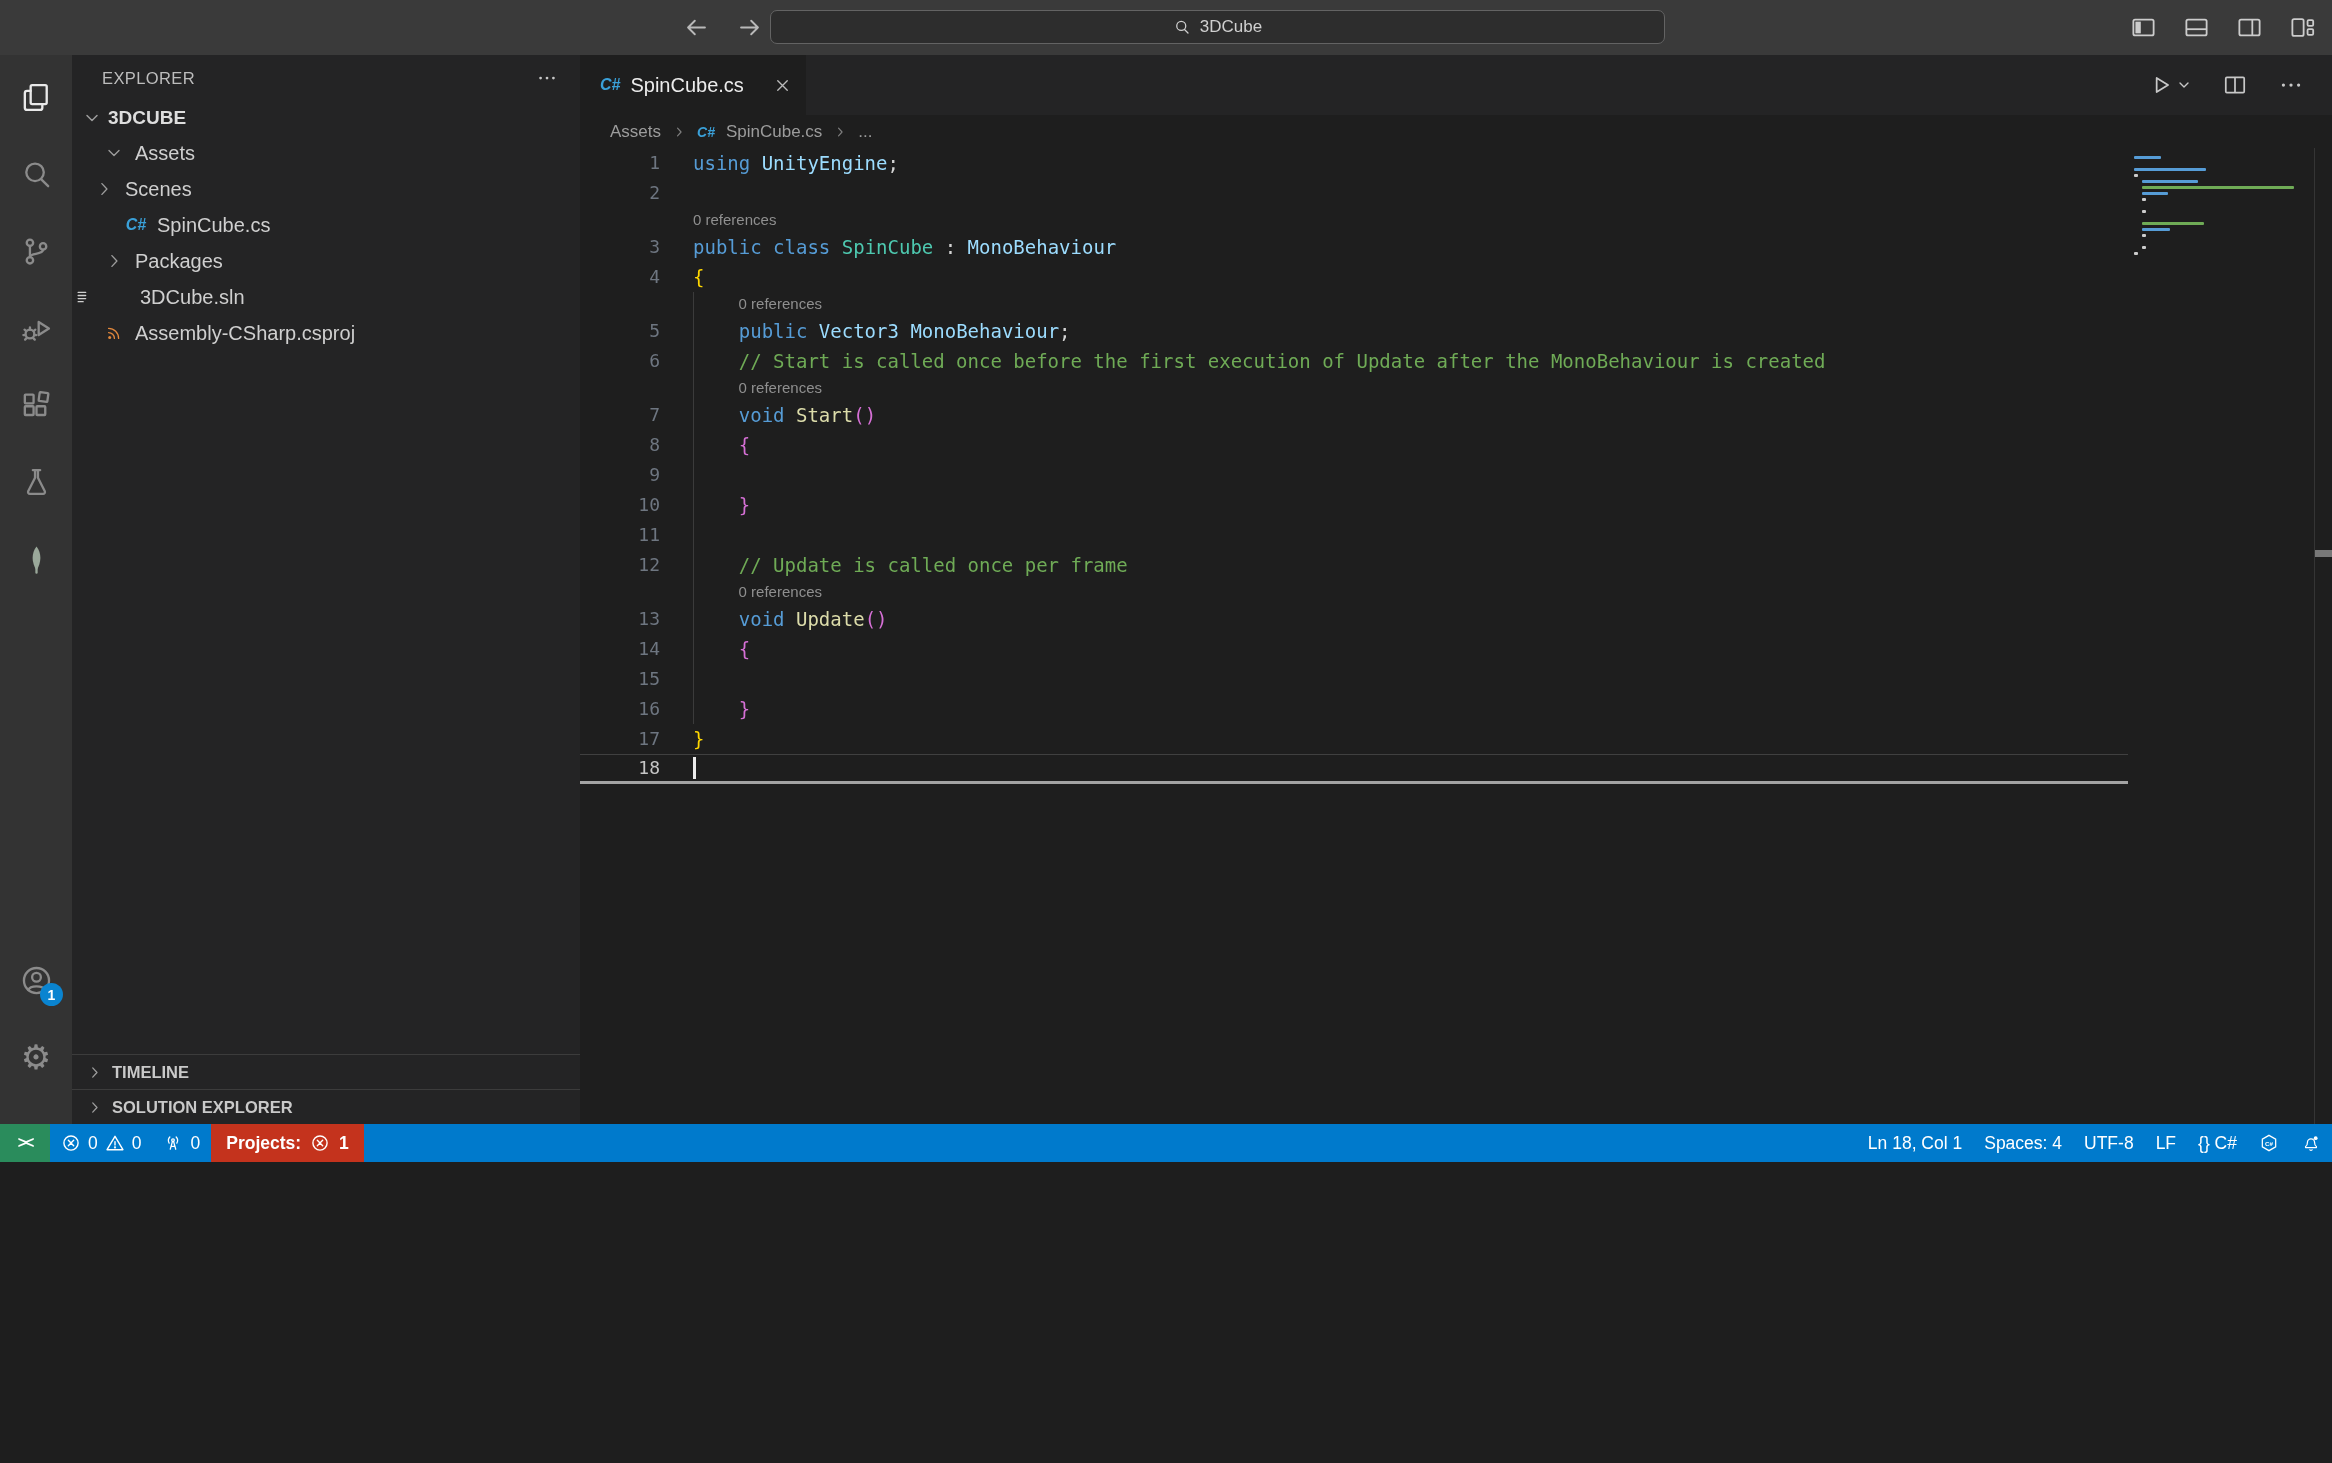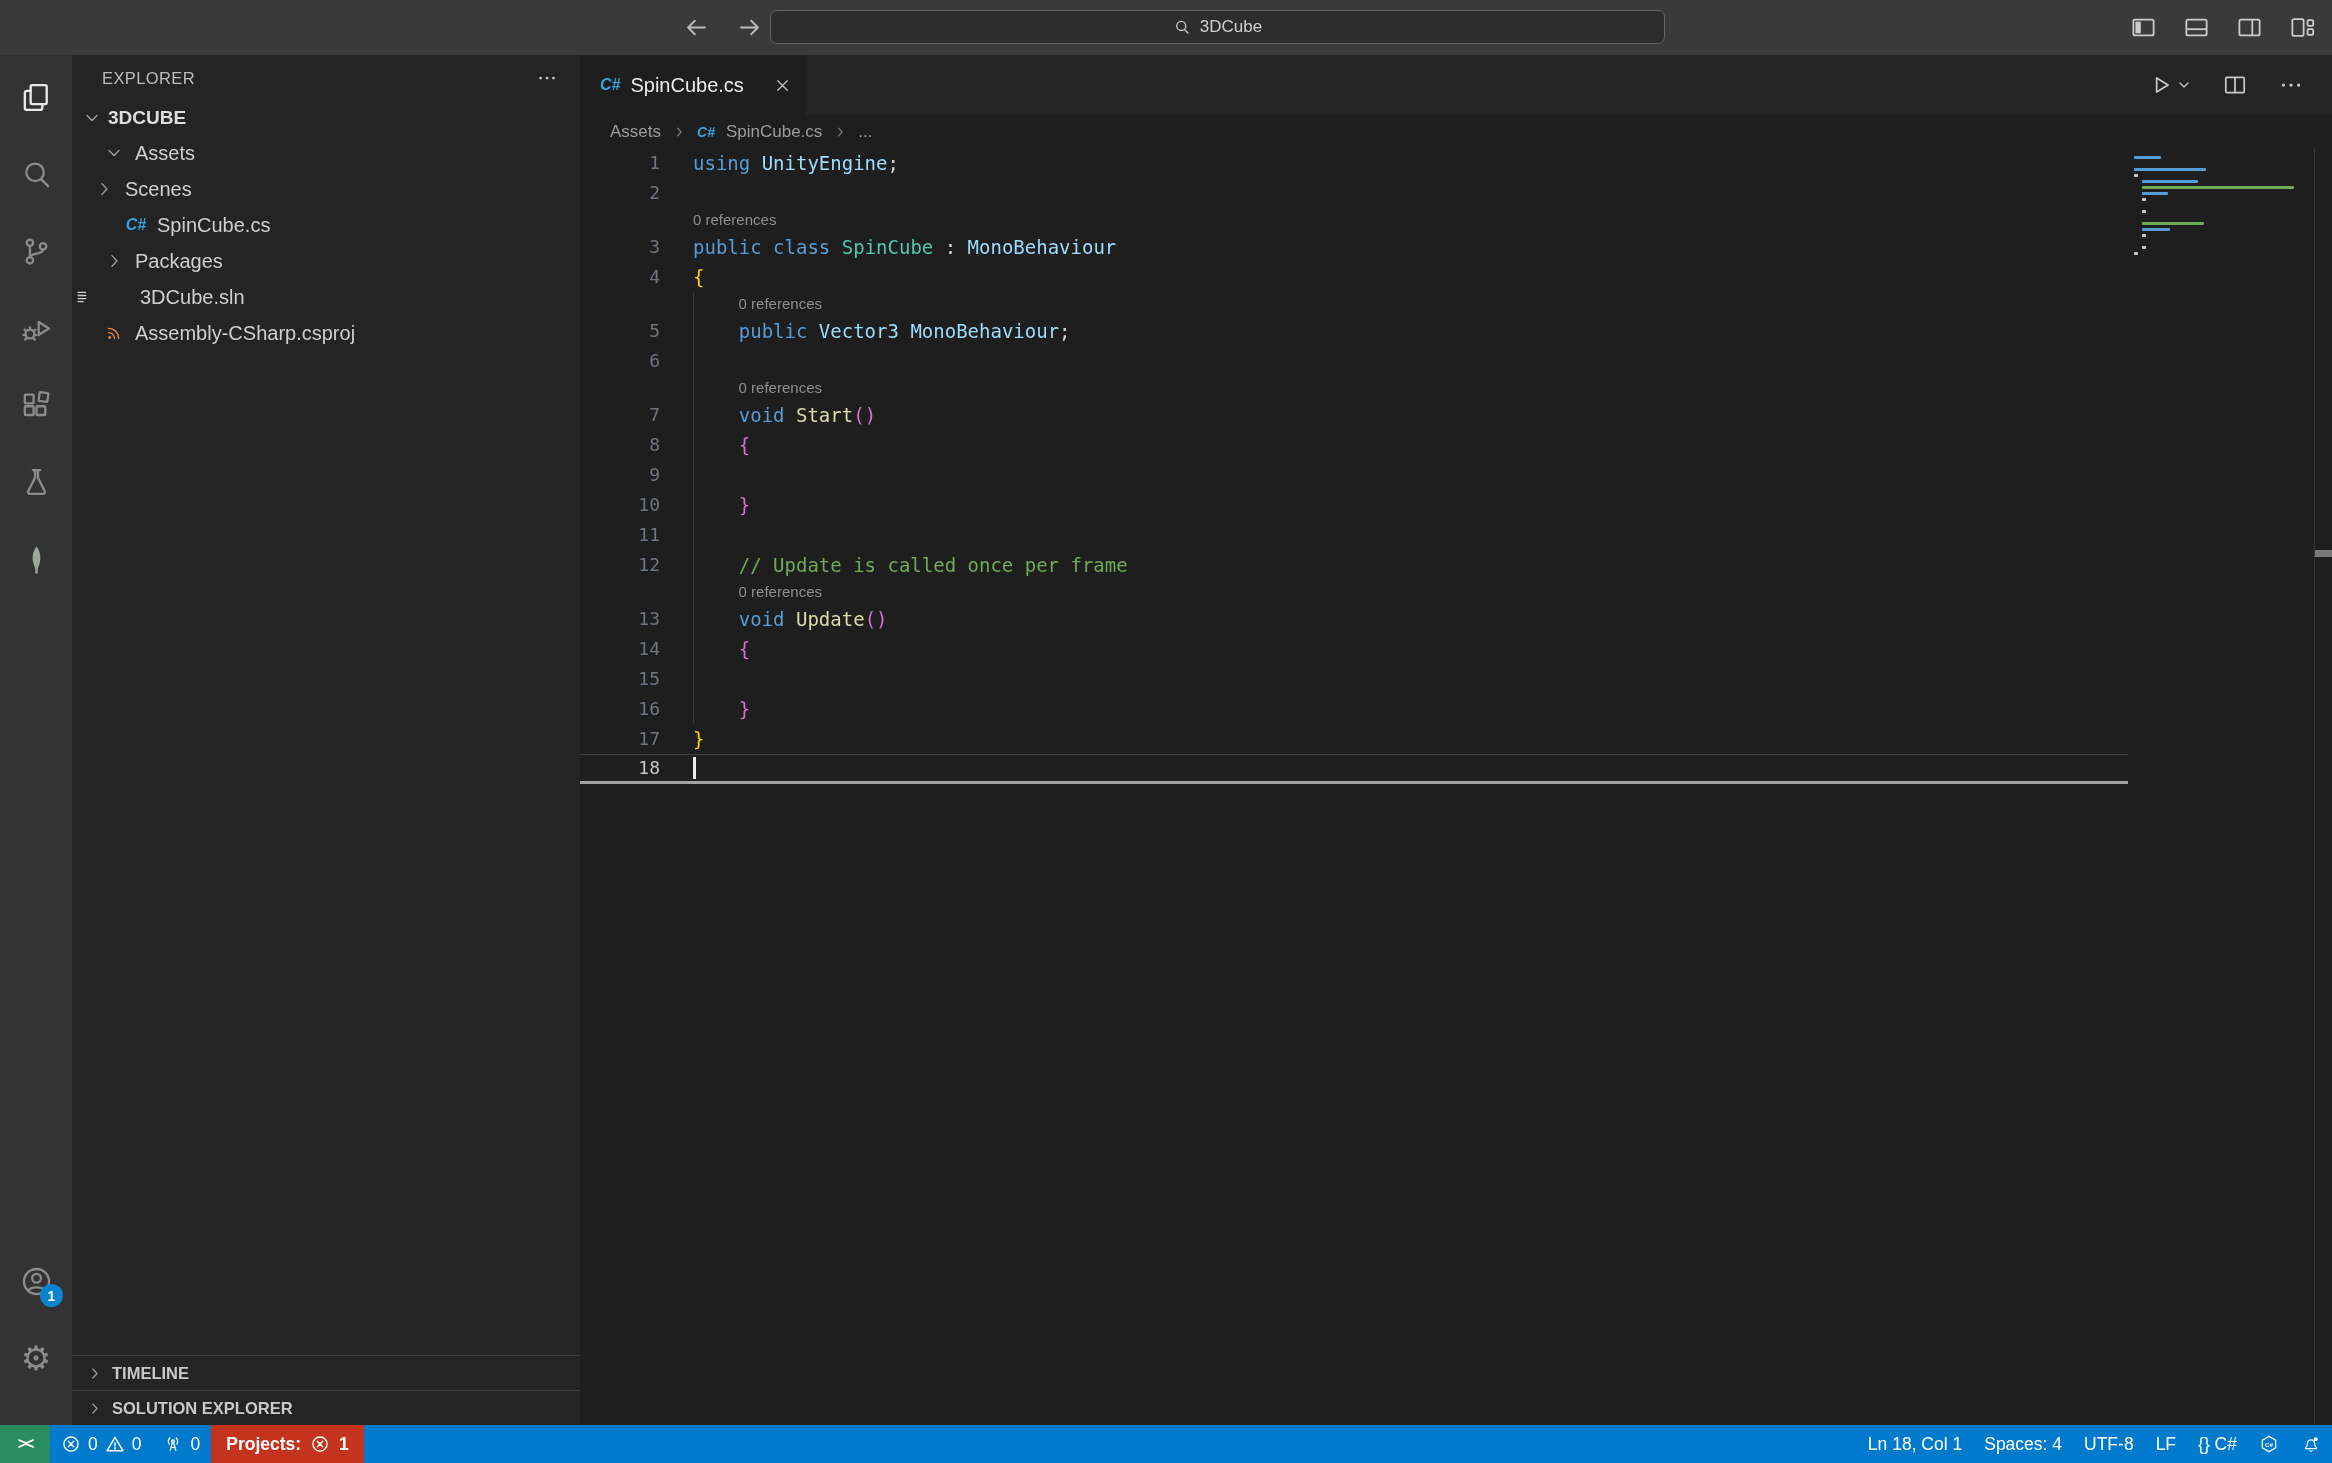--- a/index.html
+++ b/index.html
@@ -1,17 +1,17 @@
 <!DOCTYPE html>
 <html><head>
 <meta charset="utf-8">
 <style>
   html,body{margin:0;padding:0;background:#1e1e1e;}
   *{box-sizing:border-box;}
-  #app{width:2332px;height:1463px;display:flex;flex-direction:column;
+  #app{width:2332px;height:1162px;display:flex;flex-direction:column;
        font-family:"Liberation Sans",sans-serif;color:#cccccc;overflow:hidden;background:#3b82f6;}
 
   
   .titlebar{height:55px;background:#3a3a3a;position:relative;flex:none;}
   .nav-arrows{position:absolute;left:683px;top:0;height:55px;display:flex;align-items:center;gap:26px;color:#b9b9b9;}
   .nav-arrows .ic svg{width:27px;height:27px;}
   .searchbox{position:absolute;left:770px;top:10px;width:895px;height:34px;background:#2d2d2d;
              border:1px solid #636363;border-radius:7px;display:flex;align-items:center;justify-content:center;
              gap:9px;font-size:17px;color:#cfcfcf;}
   .searchbox .ic svg{width:18px;height:18px;}
@@ -419,21 +419,21 @@
               <span class="lens-text" style="margin-left: 158.6px;">0 references</span>
             </div>
             <div class="crow code">
               <div class="guide"></div>
               <span class="num">5</span>
               <span class="tokens"><span class="tk-pl">    </span><span class="tk-kw">public</span><span class="tk-pl"> </span><span class="tk-id">Vector3</span><span class="tk-pl"> </span><span class="tk-id">MonoBehaviour</span><span class="tk-pl">;</span></span>
             </div>
             <div class="crow code">
               <div class="guide"></div>
               <span class="num">6</span>
-              <span class="tokens"><span class="tk-pl">    </span></span>
+              <span class="tokens"><span class="tk-pl">    </span><span class="tk-cm">// Start is called once before the first execution of Update after the MonoBehaviour is created</span></span>
             </div>
             <div class="crow lens">
               <div class="guide"></div>
               <span class="lens-text" style="margin-left: 158.6px;">0 references</span>
             </div>
             <div class="crow code">
               <div class="guide"></div>
               <span class="num">7</span>
               <span class="tokens"><span class="tk-pl">    </span><span class="tk-kw">void</span><span class="tk-pl"> </span><span class="tk-fn">Start</span><span class="tk-b2">()</span></span>
             </div>

